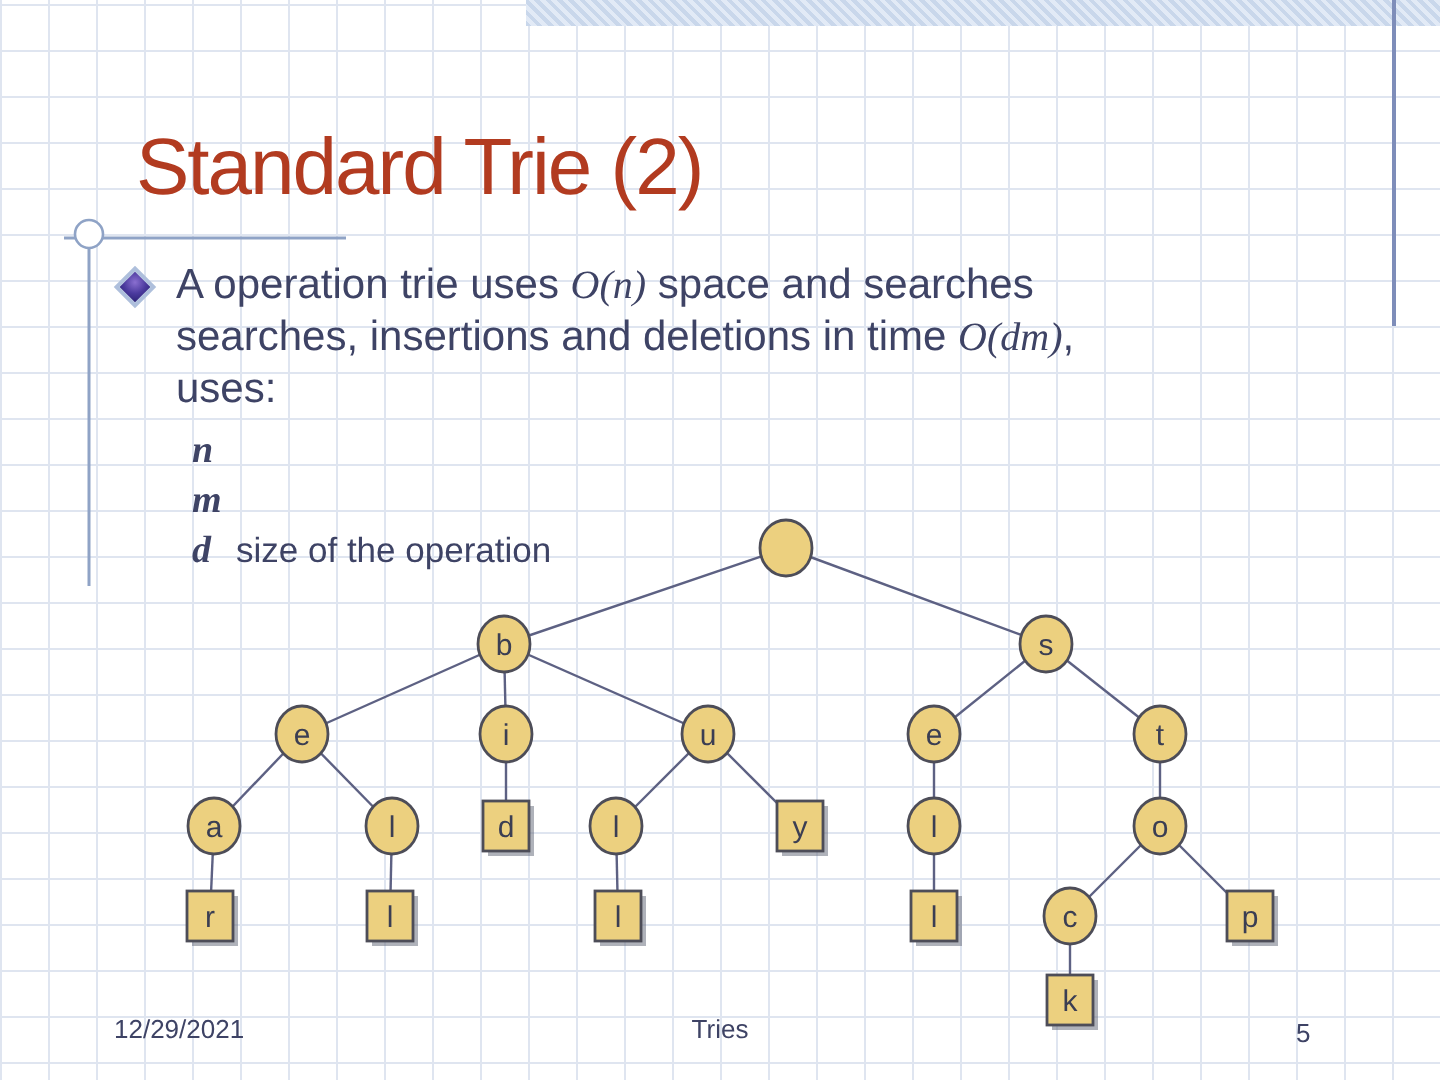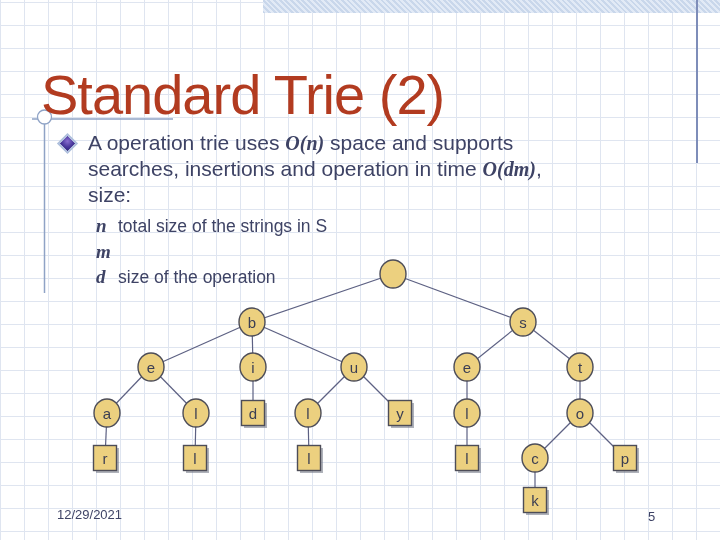--- a/index.html
+++ b/index.html
@@ -15,36 +15,36 @@
   }
   .top-band{
     position:absolute;left:263px;top:0;width:457px;height:13px;
     background-image:repeating-linear-gradient(45deg,#c9d7eb 0 2px,#e2eaf6 2px 4px);
   }
   .right-line{
     position:absolute;left:696px;top:0;width:2px;height:163px;background:#7e8db9;
   }
   .ornament{position:absolute;left:28px;top:105px;width:170px;height:195px;pointer-events:none;}
   .title{
-    position:absolute;left:41px;top:62px;width:600px;
-    font-size:56px;letter-spacing:-1px;color:#b23b20;white-space:nowrap;
+    position:absolute;left:68px;top:62px;width:600px;
+    font-size:40px;letter-spacing:-1px;color:#b23b20;white-space:nowrap;
   }
   .bullet-diamond{
     position:absolute;left:60px;top:136px;width:11px;height:11px;
     transform:rotate(45deg);
     background:radial-gradient(circle at 35% 35%, #8a6fd0 0%, #4b3a9e 55%, #2c2376 100%);
     border:2px solid #aebfdc;
   }
   .bullet-text{
     position:absolute;left:88px;top:130px;width:520px;
     font-size:21px;line-height:26px;color:#3e4365;
   }
   .math{
     font-family:"Liberation Serif",serif;
-    font-style:italic;font-weight:bold;font-size:20px;
+    font-style:italic;font-weight:normal;font-size:20px;
   }
   .defs{
     position:absolute;left:96px;top:213px;width:480px;
     font-size:17.5px;line-height:25px;color:#3e4365;
   }
   .def-row{display:flex;align-items:baseline;}
   .def-sym{
     display:inline-block;width:22px;flex:0 0 22px;
     font-family:"Liberation Serif",serif;font-style:italic;font-weight:bold;
     font-size:19px;
@@ -68,29 +68,28 @@
     <line x1="4" y1="14" x2="145" y2="14" stroke="#8fa3c6" stroke-width="1.5"></line>
     <line x1="16.5" y1="14" x2="16.5" y2="188" stroke="#8fa3c6" stroke-width="1.5"></line>
     <circle cx="16.5" cy="12" r="7" fill="#ffffff" stroke="#8fa3c6" stroke-width="1.3"></circle>
   </svg>
 
   <div class="title">Standard Trie (2)</div>
 
   <div class="bullet-diamond"></div>
 
   <div class="bullet-text">
-    <div><span>A operation trie uses </span><span class="math">O(n)</span><span> space and supports</span></div>
-    <div><span>searches, insertions and operation in time </span><span class="math">O(dm)</span><span>,</span></div>
-    <div>size:</div>
+    <div><span>A operation trie uses </span><span class="math">O(n)</span><span> space and searches</span></div>
+    <div><span>searches, insertions and deletions in time </span><span class="math">O(dm)</span><span>,</span></div>
+    <div>uses:</div>
   </div>
 
   <div class="defs">
     <div class="def-row">
       <span class="def-sym">n</span>
-      <span>total size of the strings in S</span>
     </div>
     <div class="def-row">
       <span class="def-sym">m</span>
     </div>
     <div class="def-row">
       <span class="def-sym">d</span>
       <span>size of the operation</span>
     </div>
   </div>
 
@@ -208,16 +207,17 @@
       </g>
       <g>
         <rect x="526" y="490" width="23" height="25" fill="rgba(110,115,130,0.55)"></rect>
         <rect x="523.5" y="487.5" width="23" height="25" fill="#ecd07f" stroke="#4d4d58" stroke-width="1.4"></rect>
         <text x="535" y="505.5" text-anchor="middle" font-family="&quot;Liberation Sans&quot;,sans-serif" font-size="15" fill="#3b3e53">k</text>
       </g>
     </svg>
 
   <div class="footer">
     <span class="footer-date">12/29/2021</span>
+    <span class="footer-center">Tries</span>
     <span class="footer-page">5</span>
   </div>
 
 </div>
 
 </body></html>

